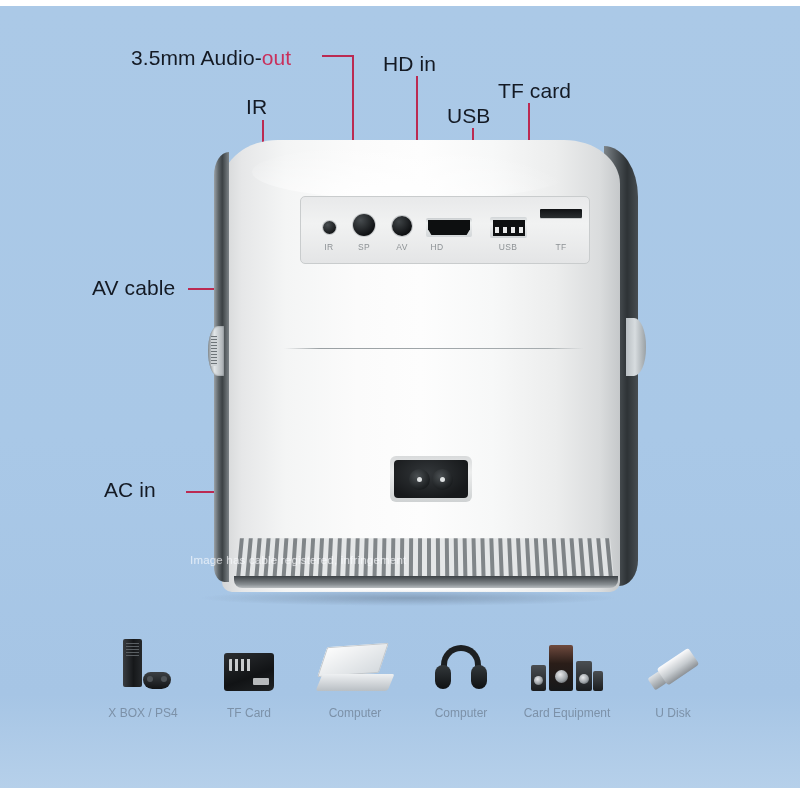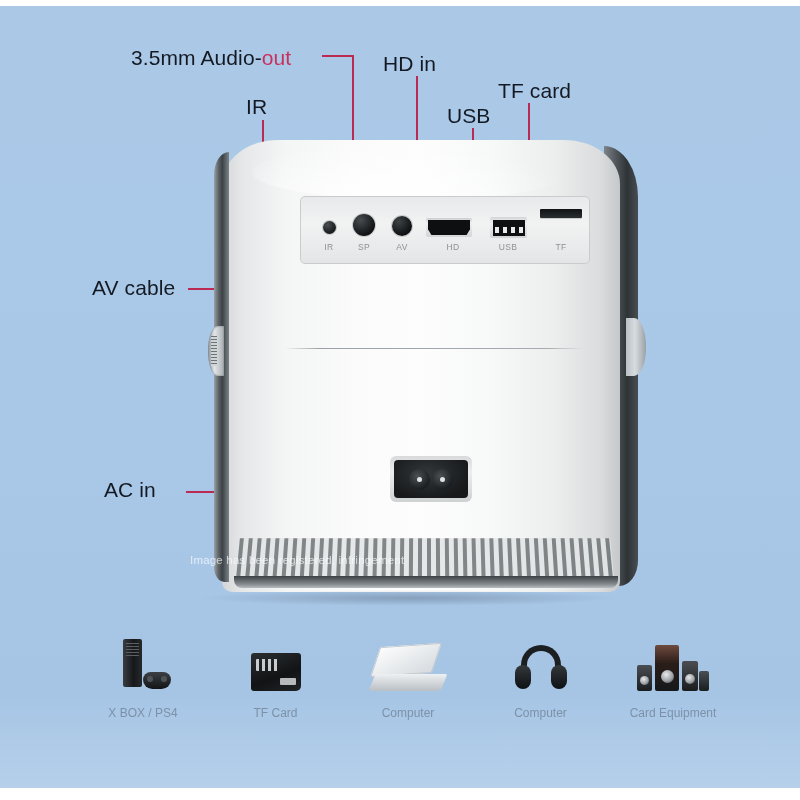--- a/index.html
+++ b/index.html
@@ -446,21 +446,21 @@
 
         <div class="port" id="p-sp"></div>
         <div class="port-label" style="left:63px;">SP</div>
 
         <div class="port" id="p-av"></div>
         <div class="port-label" style="left:101px;">AV</div>
 
         <div class="port" id="p-hd">
             <i></i>
           </div>
-        <div class="port-label" style="left:152px;">HD</div>
+        <div class="port-label" style="left:136px;">HD</div>
 
         <div class="port" id="p-usb">
             <i></i>
           </div>
         <div class="port-label" style="left:207px;">USB</div>
 
         <div class="port" id="p-tf"></div>
         <div class="port-label" style="left:260px;">TF</div>
       </div>
 
@@ -475,21 +475,21 @@
       <div id="vent-shadow"></div>
     </div>
 
     <div id="shell-left"></div>
     <div id="focus-knob"></div>
   </div>
 
   <div id="base-shadow"></div>
 
   <div id="wm">
-    <div>Image has been registered, infringement</div>
+    <div>Image has cable registered, infringement</div>
   </div>
 
   <div id="devices">
 
     <div class="dev">
       <div class="dev-ico">
         <div class="ic-console">
           <span class="tower"></span>
             <span class="pad"></span>
         </div>
@@ -533,16 +533,25 @@
             <span class="s3"></span>
             <span class="s4"></span>
           <i class="c1"></i>
             <i class="c2"></i>
             <i class="c3"></i>
         </div>
       </div>
       <div class="dev-name">Card Equipment</div>
     </div>
 
+    <div class="dev">
+      <div class="dev-ico">
+        <div class="ic-udisk">
+            <span class="cap"></span>
+            <span class="bod"></span>
+          </div>
+      </div>
+      <div class="dev-name">U Disk</div>
+    </div>
 
 
   </div>
 </div>
 
 </body></html>

